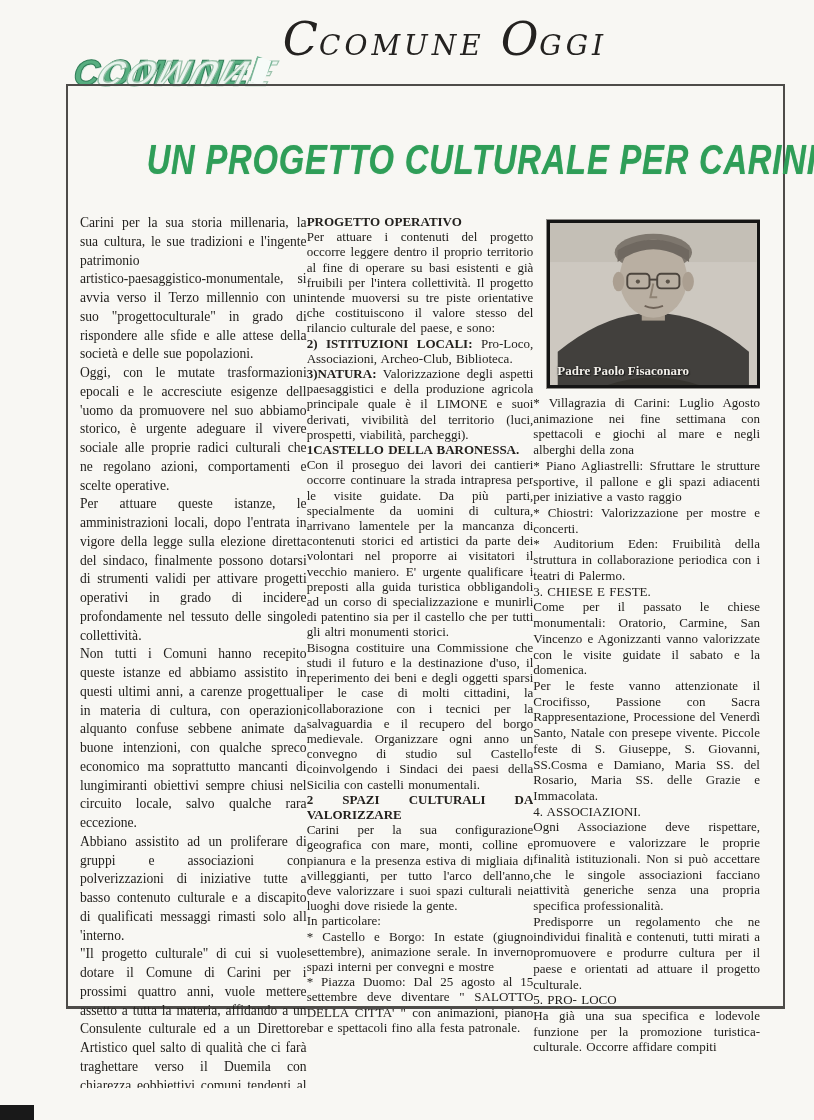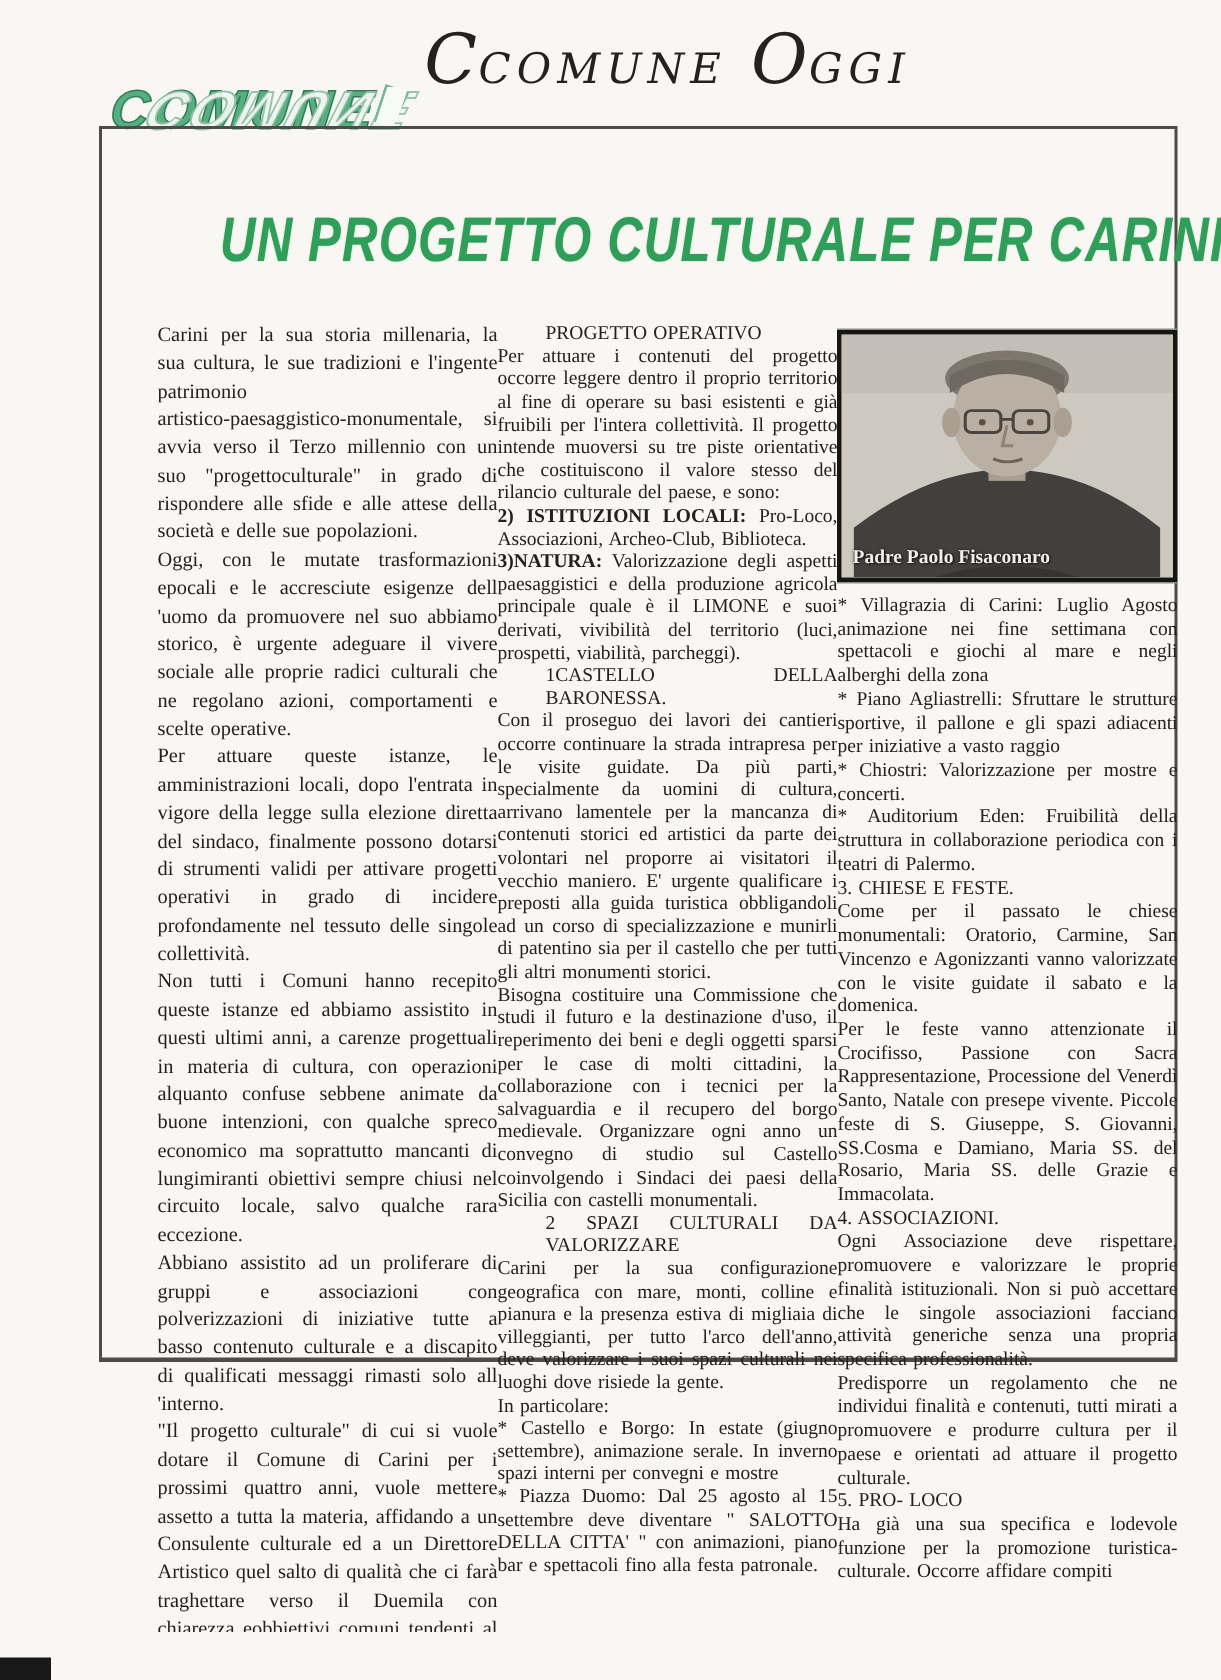--- a/index.html
+++ b/index.html
@@ -55,21 +55,21 @@
     width: 18px; height: 30px;
     background: #f6fbf8;
     border: 2px solid #7ab698;
     transform: skewX(-18deg);
     clip-path: polygon(0 0, 100% 18%, 78% 100%, 0 82%);
   }
 
   
   .frame {
     position: absolute; left: 66px; top: 84px;
-    width: 719px; height: 824px;
+    width: 719px; height: 925px;
     border: 2px solid #4e4c49;
     border-bottom-width: 3px;
     background: transparent;
   }
 
   .headline {
     position: absolute; top: 50px; left: 0; width: 100%;
     text-align: center;
     font-family: "Liberation Sans", sans-serif;
     font-weight: 800; font-style: italic;
@@ -77,35 +77,35 @@
     color: var(--headline-green, #2f9e58);
     transform: scaleX(0.78);
     transform-origin: center;
     white-space: nowrap;
     letter-spacing: 1px;
     text-shadow: 0 0 1px rgba(47,158,88,.55);
   }
 
   
   .columns {
-    position: absolute; top: 128px; left: 37px;
+    position: absolute; top: 128px; left: 12px;
     width: 680px; height: 874px;
     display: grid;
     grid-template-columns: 1fr 1fr 1fr;
     column-gap: 0;
     overflow: hidden;
   }
   .col { overflow: hidden; }
   .col-p, .col-h {
     margin: 0;
     text-align: justify;
     word-spacing: 1px;
     color: #23211e;
   }
-  .col-h { font-weight: 400; margin-left: 32px; }
+  .col-h { font-weight: 700; }
   .col1 .col-p, .col1 .col-h { font-size: 13.6px; line-height: 1.38; }
   .col2 .col-p, .col2 .col-h { font-size: 13px;   line-height: 1.17; }
   .col3 .col-p, .col3 .col-h { font-size: 13px;   line-height: 1.21; }
 
   
   .photo {
     position: relative;
     height: 168px;
     margin: 6px 0 7px 0;
     border: 3px solid #151515;
@@ -159,21 +159,21 @@
         <p class="col-h">1CASTELLO DELLA BARONESSA.</p>
         <p class="col-p">Con il proseguo dei lavori dei cantieri occorre continuare la strada intrapresa per le visite guidate. Da più  parti, specialmente da uomini di cultura, arrivano lamentele per la mancanza di contenuti storici ed artistici da parte dei volontari nel proporre ai visitatori il vecchio maniero. E' urgente qualificare i preposti alla guida turistica obbligandoli ad un corso di specializzazione e munirli di patentino sia per il castello che per tutti gli altri monumenti storici.</p>
         <p class="col-p">Bisogna costituire una Commissione che studi il futuro e la destinazione d'uso, il reperimento dei beni e degli oggetti sparsi per le case di molti cittadini, la collaborazione con i tecnici per la salvaguardia e il recupero del borgo medievale. Organizzare ogni anno un convegno di studio sul Castello coinvolgendo i Sindaci dei paesi della Sicilia con castelli monumentali.</p>
         <p class="col-h">2 SPAZI CULTURALI DA VALORIZZARE</p>
         <p class="col-p">Carini per la sua configurazione geografica con mare, monti, colline e pianura e la presenza estiva di migliaia di villeggianti, per tutto l'arco dell'anno, deve valorizzare i suoi spazi culturali nei luoghi dove risiede la gente.</p>
         <p class="col-p">In particolare:</p>
         <p class="col-p">* Castello e Borgo: In estate (giugno settembre), animazione serale. In inverno spazi interni per convegni e mostre</p>
         <p class="col-p">* Piazza Duomo: Dal 25 agosto al 15 settembre deve diventare " SALOTTO DELLA CITTA' " con animazioni, piano bar e spettacoli fino alla festa patronale.</p>
       </div>
     <div class="col col3">
-      <figure class="photo" style="margin:6px 0 7px 0">
+      <figure class="photo" style="margin:6px 0 7px 14px">
         <svg viewBox="0 0 214 166" preserveAspectRatio="none">
           <rect x="0" y="0" width="214" height="166" fill="#cdc8c0"></rect>
           <rect x="0" y="0" width="214" height="40" fill="#c4bfb6"></rect>
 
           <path d="M8,166 L8,132 Q50,98 92,93 L122,93 Q166,98 206,132 L206,166 Z" fill="#42403d"></path>
           <path d="M60,166 Q107,150 154,166 Z" fill="#36342f"></path>
 
           <rect x="95" y="80" width="24" height="20" fill="#a89d8f"></rect>
 
           <ellipse cx="107" cy="30" rx="40" ry="19" fill="#7e776e"></ellipse>

